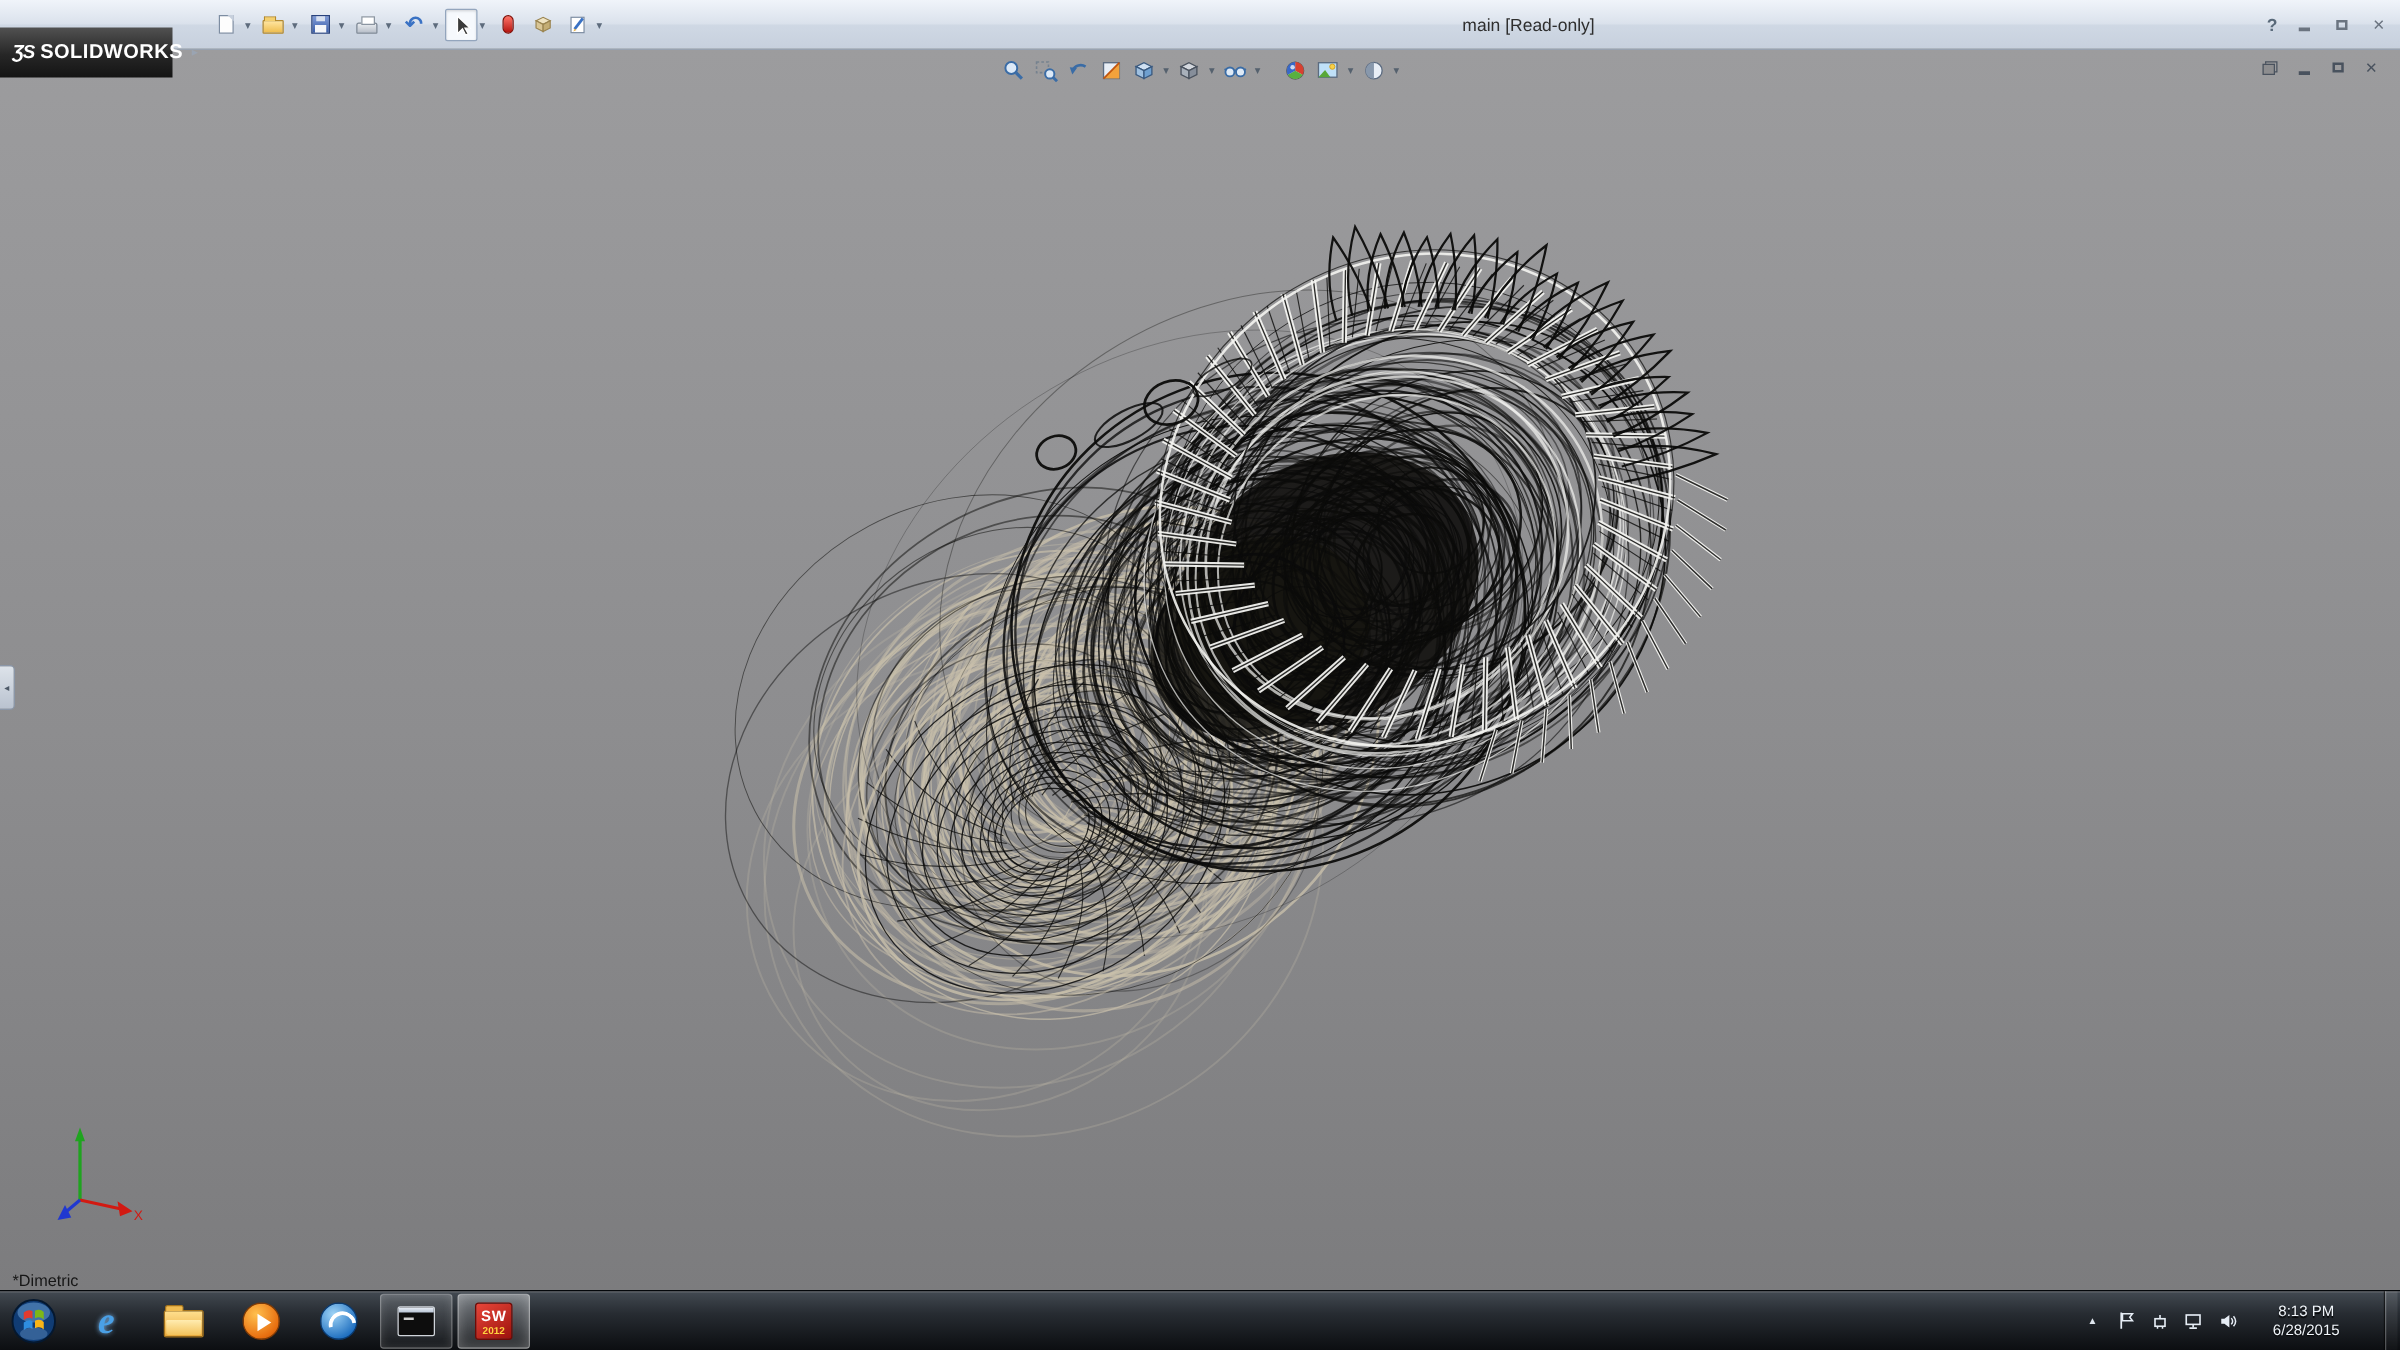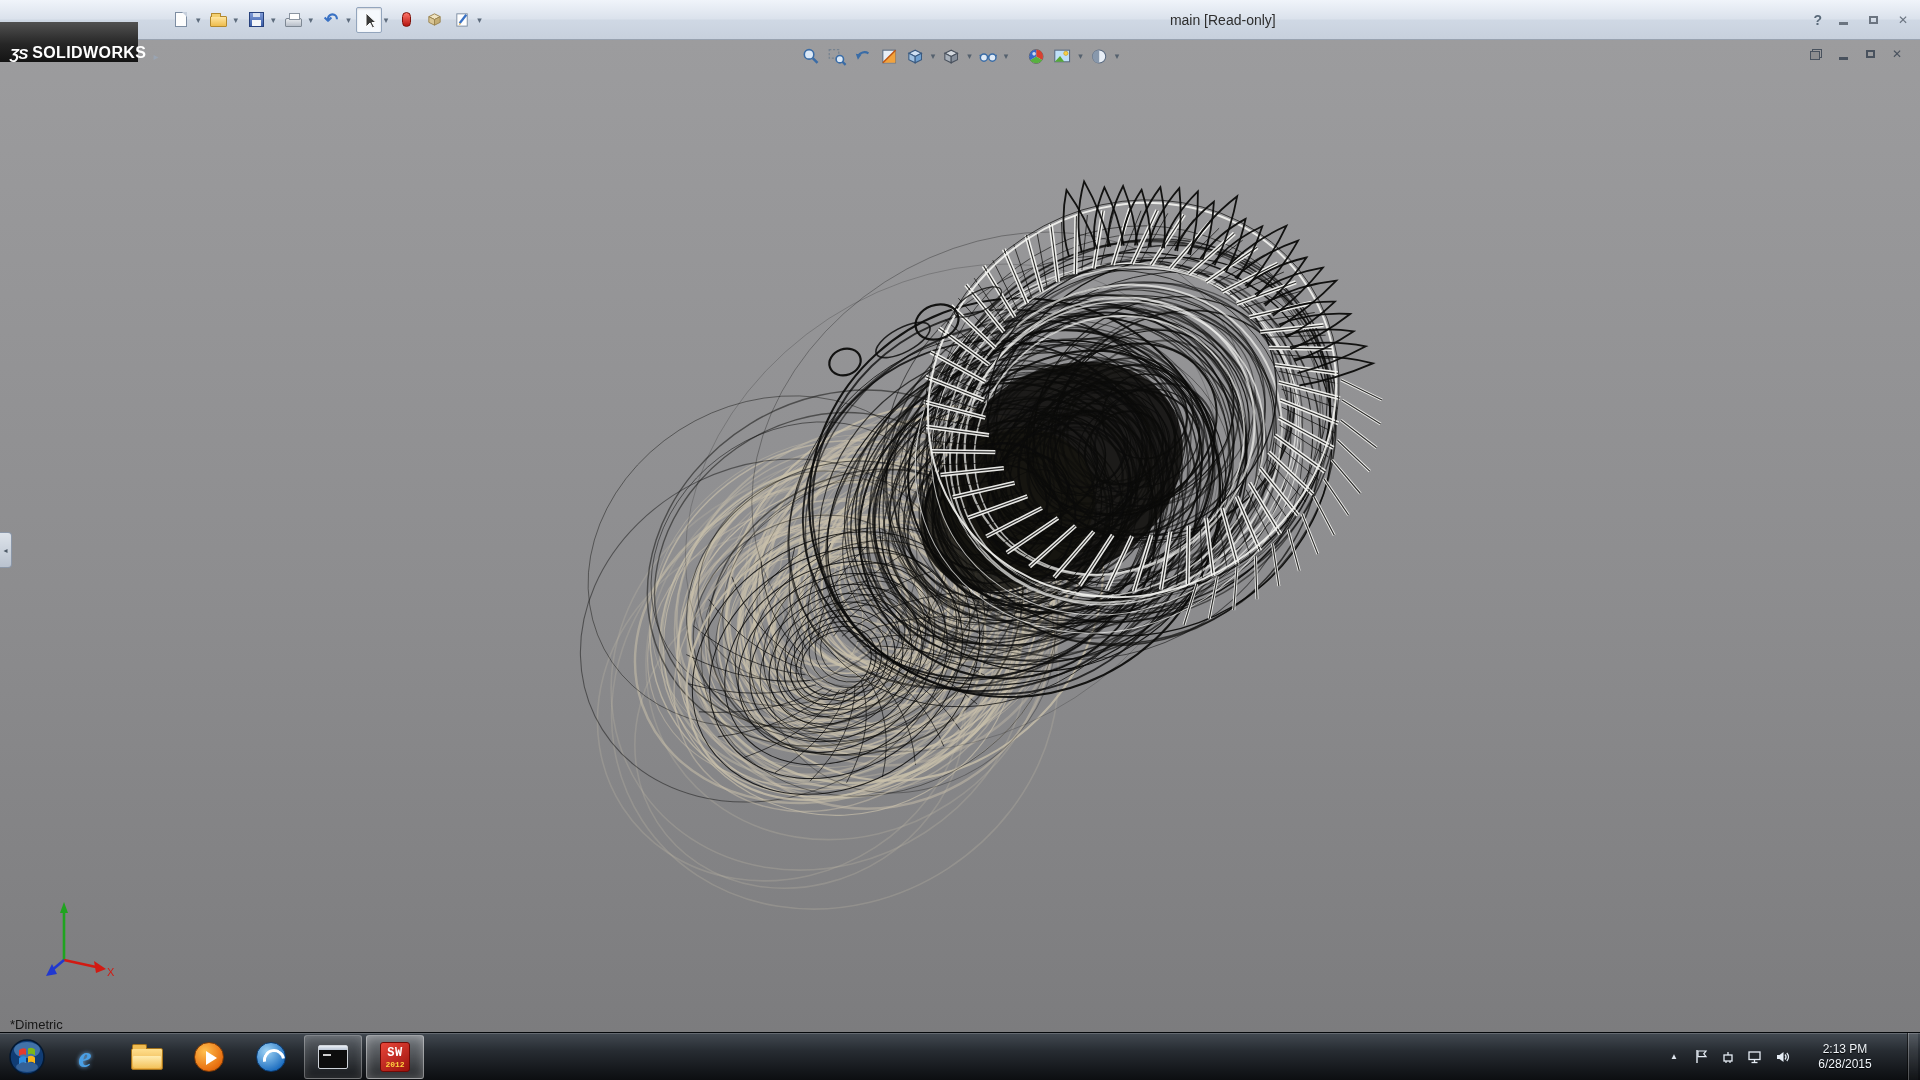--- a/index.html
+++ b/index.html
@@ -5,21 +5,21 @@
   * { margin:0; padding:0; box-sizing:border-box; }
   html,body { width:1920px; height:1080px; overflow:hidden; }
   body { font-family:"Liberation Sans", sans-serif; background:#7d7d7f; }
   .screen { position:relative; width:1920px; height:1080px; overflow:hidden; }
 
   
   .titlebar { position:absolute; top:0; left:0; right:0; height:40px;
     background:linear-gradient(#f0f4fa, #dbe2ec 48%, #cfd8e4 52%, #c7d0dd);
     border-bottom:1px solid #98a2b0; display:flex; align-items:center; z-index:30; }
   .logo { height:40px; width:138px; background:linear-gradient(#515151,#262626 55%,#141414);
-    display:flex; align-items:flex-end; padding-left:10px; gap:5px;margin-top:44px; }
+    display:flex; align-items:center; padding-left:10px; gap:5px;margin-top:44px; }
   .logo-mark { color:#fff; font-weight:bold; font-size:15px; font-style:italic; letter-spacing:-1px; }
   .logo-text { color:#fff; font-weight:bold; font-size:16px; letter-spacing:0.4px; }
   .logo-chev { color:#9aa4b2; font-size:10px; margin-left:2px; }
   .tb { display:flex; align-items:center; margin-left:30px; gap:2px; }
   .tbi { width:26px; height:26px; display:flex; align-items:center; justify-content:center;
     background:transparent; border:1px solid transparent; border-radius:2px; }
   .tbi.pressed { background:#f6f9fd; border:1px solid #93a5bd; box-shadow:inset 0 1px 2px rgba(0,0,0,.15); }
   .caret { font-size:9px; color:#5d6b7c; margin:0 3px 0 0; }
 
   .ic-new { width:12px; height:15px; background:#fdfdfd; border:1px solid #7d8da2; position:relative; }
@@ -77,21 +77,21 @@
 
   
   .taskbar { position:absolute; left:0; right:0; bottom:0; height:48px;
     background:linear-gradient(#434a52, #272c32 38%, #14171b 80%, #0c0e11);
     box-shadow:inset 0 1px 0 rgba(255,255,255,.18); border-top:1px solid #04070a;
     display:flex; align-items:center; z-index:40; }
   .orb { width:54px; height:48px; background:none; border:none; display:flex; align-items:center; justify-content:center; }
   .app { width:58px; height:44px; margin:2px 2px; background:none; border:1px solid transparent; border-radius:3px;
     display:flex; align-items:center; justify-content:center; position:relative; }
   .app.open { background:linear-gradient(rgba(255,255,255,.16),rgba(255,255,255,.04));
-    border:1px solid rgba(255,255,255,.32); box-shadow:inset 0 0 8px rgba(255,255,255,.15);font-family:Liberation Mono, monospace; }
+    border:1px solid rgba(255,255,255,.32); box-shadow:inset 0 0 8px rgba(255,255,255,.15); }
   .app.active { background:linear-gradient(rgba(255,255,255,.30),rgba(255,255,255,.10));
     border:1px solid rgba(255,255,255,.45); box-shadow:inset 0 0 10px rgba(255,255,255,.30); }
 
   .ie-e { font-family:"Liberation Serif", serif; font-style:italic; font-weight:bold; font-size:30px;
     color:#4aa0e6; text-shadow:0 0 4px rgba(130,195,255,.9); line-height:1; position:relative; }
   .folder-big { width:32px; height:22px; background:linear-gradient(#ffdf8e,#e7a83a); border:1px solid #a4731c;
     border-radius:2px; position:relative; margin-top:4px; }
   .folder-big::before { content:""; position:absolute; top:-5px; left:0; width:13px; height:4px;
     background:#f0bc52; border:1px solid #a4731c; border-bottom:none; border-radius:2px 2px 0 0; }
   .folder-big::after { content:""; position:absolute; left:1px; right:1px; bottom:1px; height:12px;
@@ -886,20 +886,20 @@
         </svg>
       </span>
       <span class="tri">
         <svg width="15" height="14" viewBox="0 0 15 14">
           <polygon points="2,5 4.5,5 8.5,2 8.5,12 4.5,9 2,9" fill="#e6edf5"></polygon>
           <path d="M10,4.5 q2.2,2.5 0,5" fill="none" stroke="#e6edf5" stroke-width="1.2"></path>
           <path d="M11.8,3 q3.4,4 0,8" fill="none" stroke="#e6edf5" stroke-width="1.2"></path>
         </svg>
       </span>
       <div class="clock">
-        <div>2:13 PM</div>
+        <div>8:13 PM</div>
         <div>6/28/2015</div>
       </div>
       <div class="showdesk"></div>
     </div>
   </div>
 
 </div>
 
 </body></html>

